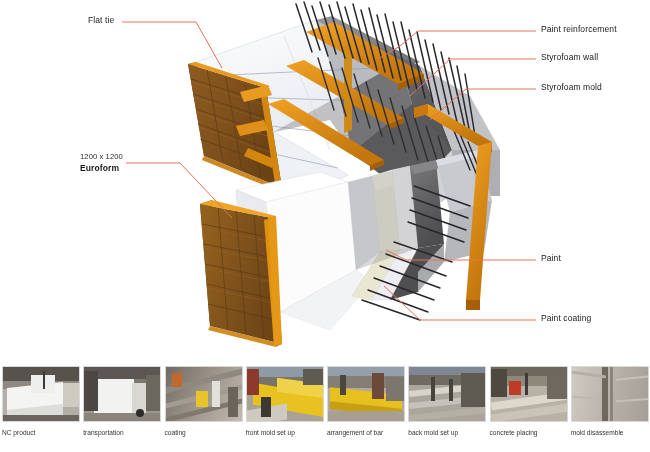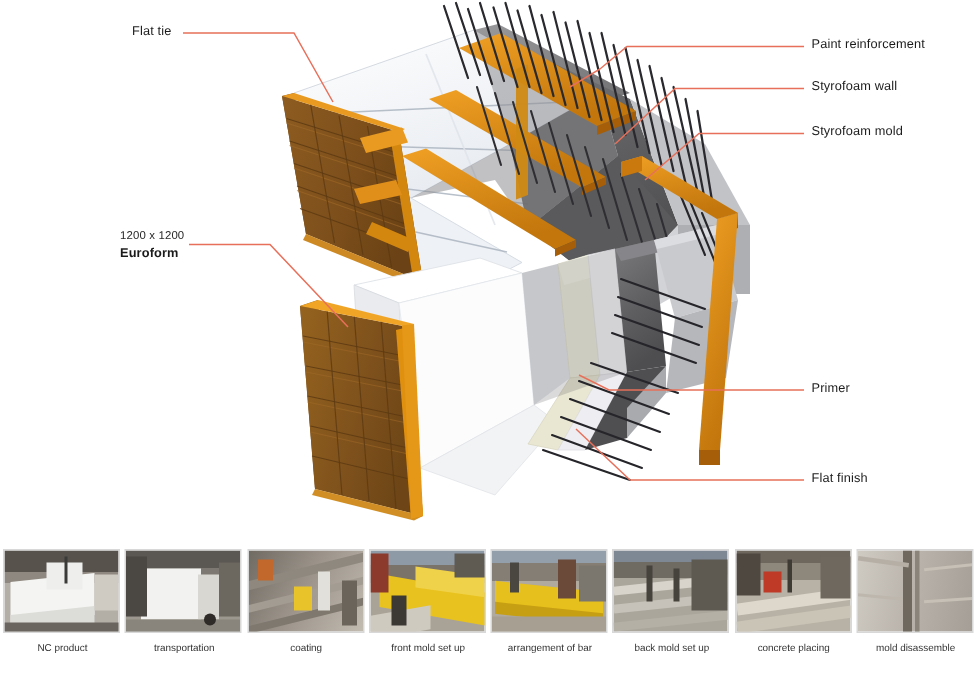--- a/index.html
+++ b/index.html
@@ -4,21 +4,21 @@
 <style>
   * { box-sizing: border-box; }
   html, body { margin:0; padding:0; }
   body {
     width: 650px; height: 452px;
     background: #ffffff;
     font-family: "Liberation Sans", sans-serif;
     overflow: hidden;
     position: relative;
   }
-  #root { position:absolute; inset:0;text-align:center; }
+  #root { position:absolute; inset:0; }
 
   
   .stage { position:absolute; left:0; top:0; width:650px; height:356px; }
   .stage svg { position:absolute; left:0; top:0; }
 
   
   .lbl {
     position:absolute;
     font-size:8.5px;
     color:#1b1b1b;
@@ -308,22 +308,22 @@
     </svg>
 
     <div class="lbl" style="left:88px; top:15px;">Flat tie</div>
 
     <div class="lbl small" style="left:80px; top:152px;">1200 x 1200</div>
     <div class="lbl" style="left:80px; top:163px;font-weight:bold;">Euroform</div>
 
     <div class="lbl" style="left:541px; top:24px;">Paint reinforcement</div>
     <div class="lbl" style="left:541px; top:52px;">Styrofoam wall</div>
     <div class="lbl" style="left:541px; top:82px;">Styrofoam mold</div>
-    <div class="lbl" style="left:541px; top:253px;">Primer</div>
-    <div class="lbl" style="left:541px; top:313px;">Flat finish</div>
+    <div class="lbl" style="left:541px; top:253px;">Paint</div>
+    <div class="lbl" style="left:541px; top:313px;">Paint coating</div>
   </div>
 
   <div class="strip">
 
     <div class="cell">
       <div class="thumb" style="background:linear-gradient(#57534c 0 26%, #8e8880 26% 40%, #b3aea6 40% 100%);">
         <i style="left:4px;top:18px;width:56px;height:28px;background:#f4f4f2;transform:skewY(-6deg);"></i>
         <i style="left:4px;top:40px;width:56px;height:13px;background:#dcdcd8;transform:skewY(-6deg);"></i>
         <i style="left:28px;top:8px;width:24px;height:18px;background:#eeeeec;"></i>
         <i style="left:40px;top:4px;width:2px;height:18px;background:#3a3a38;"></i>

